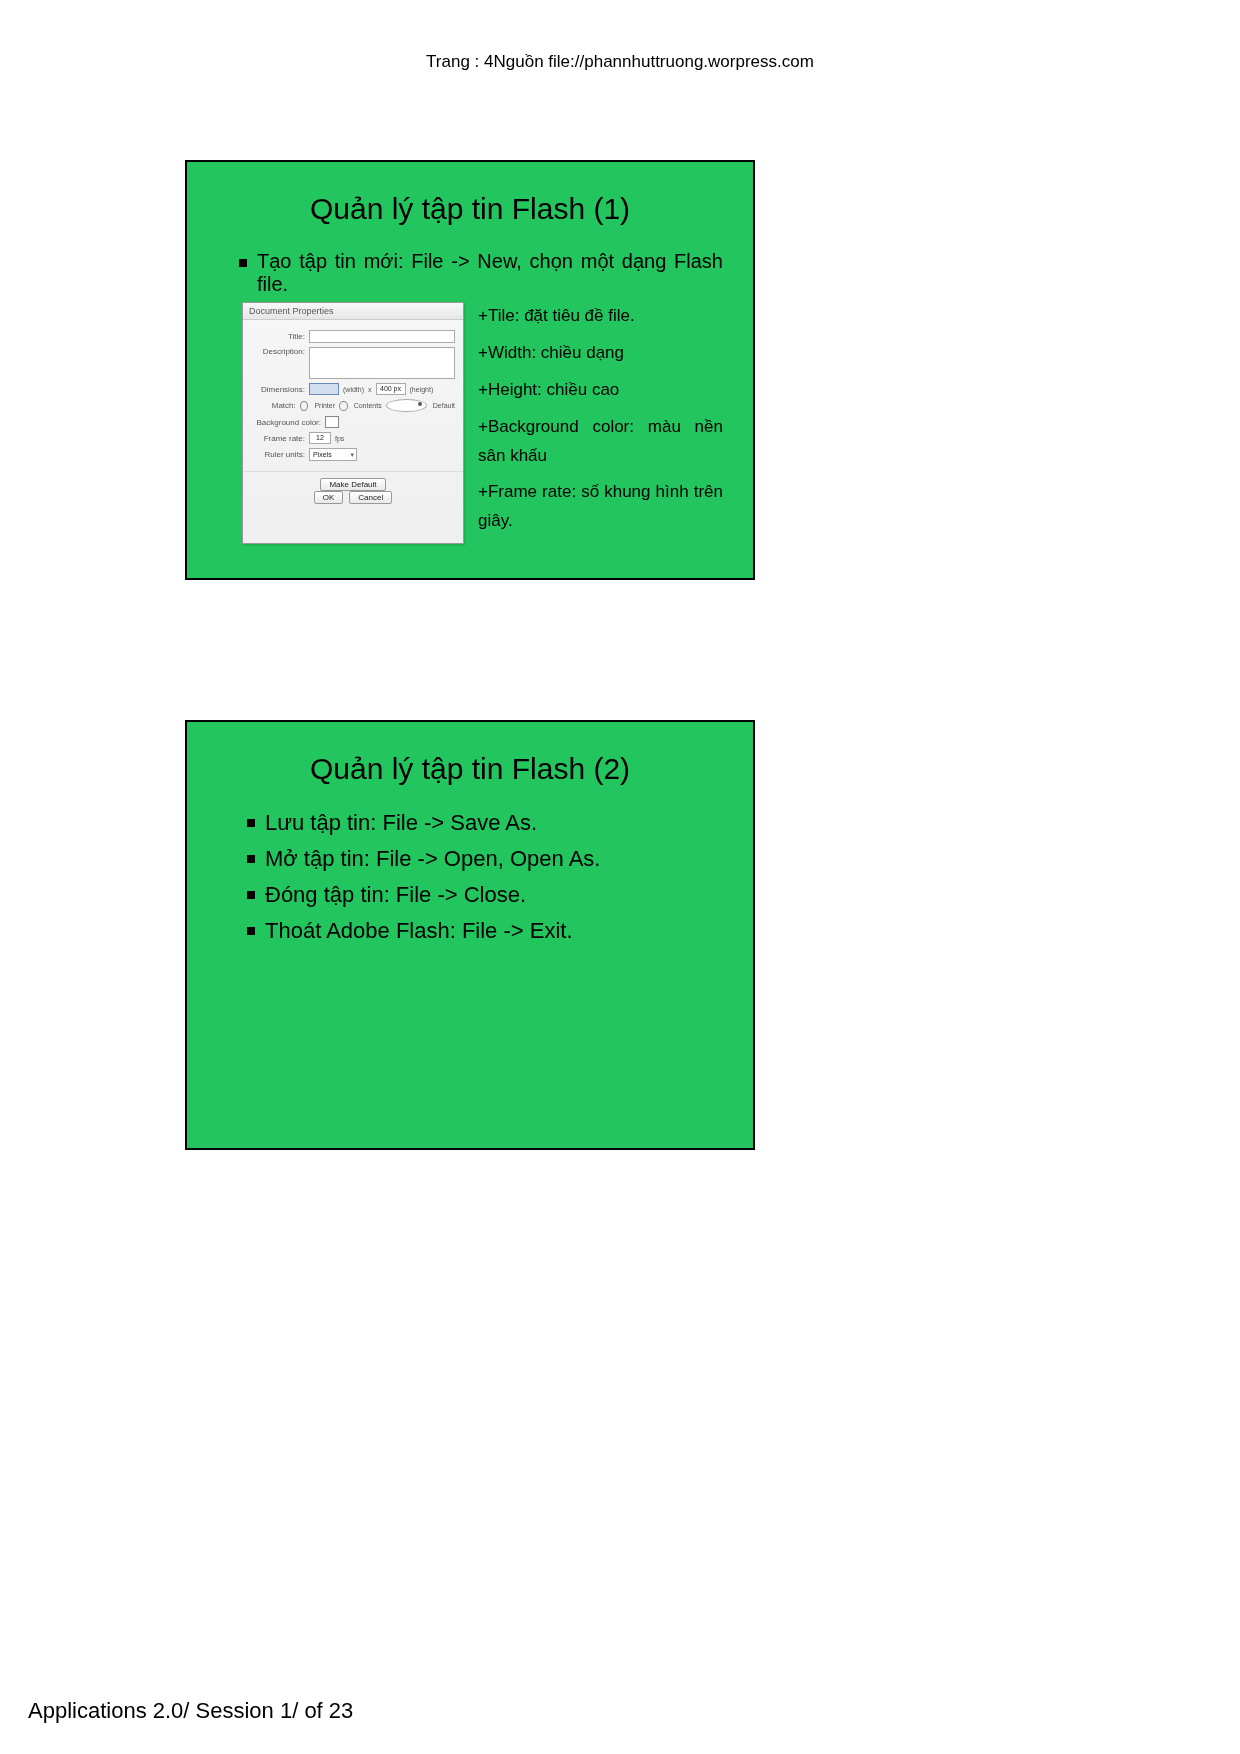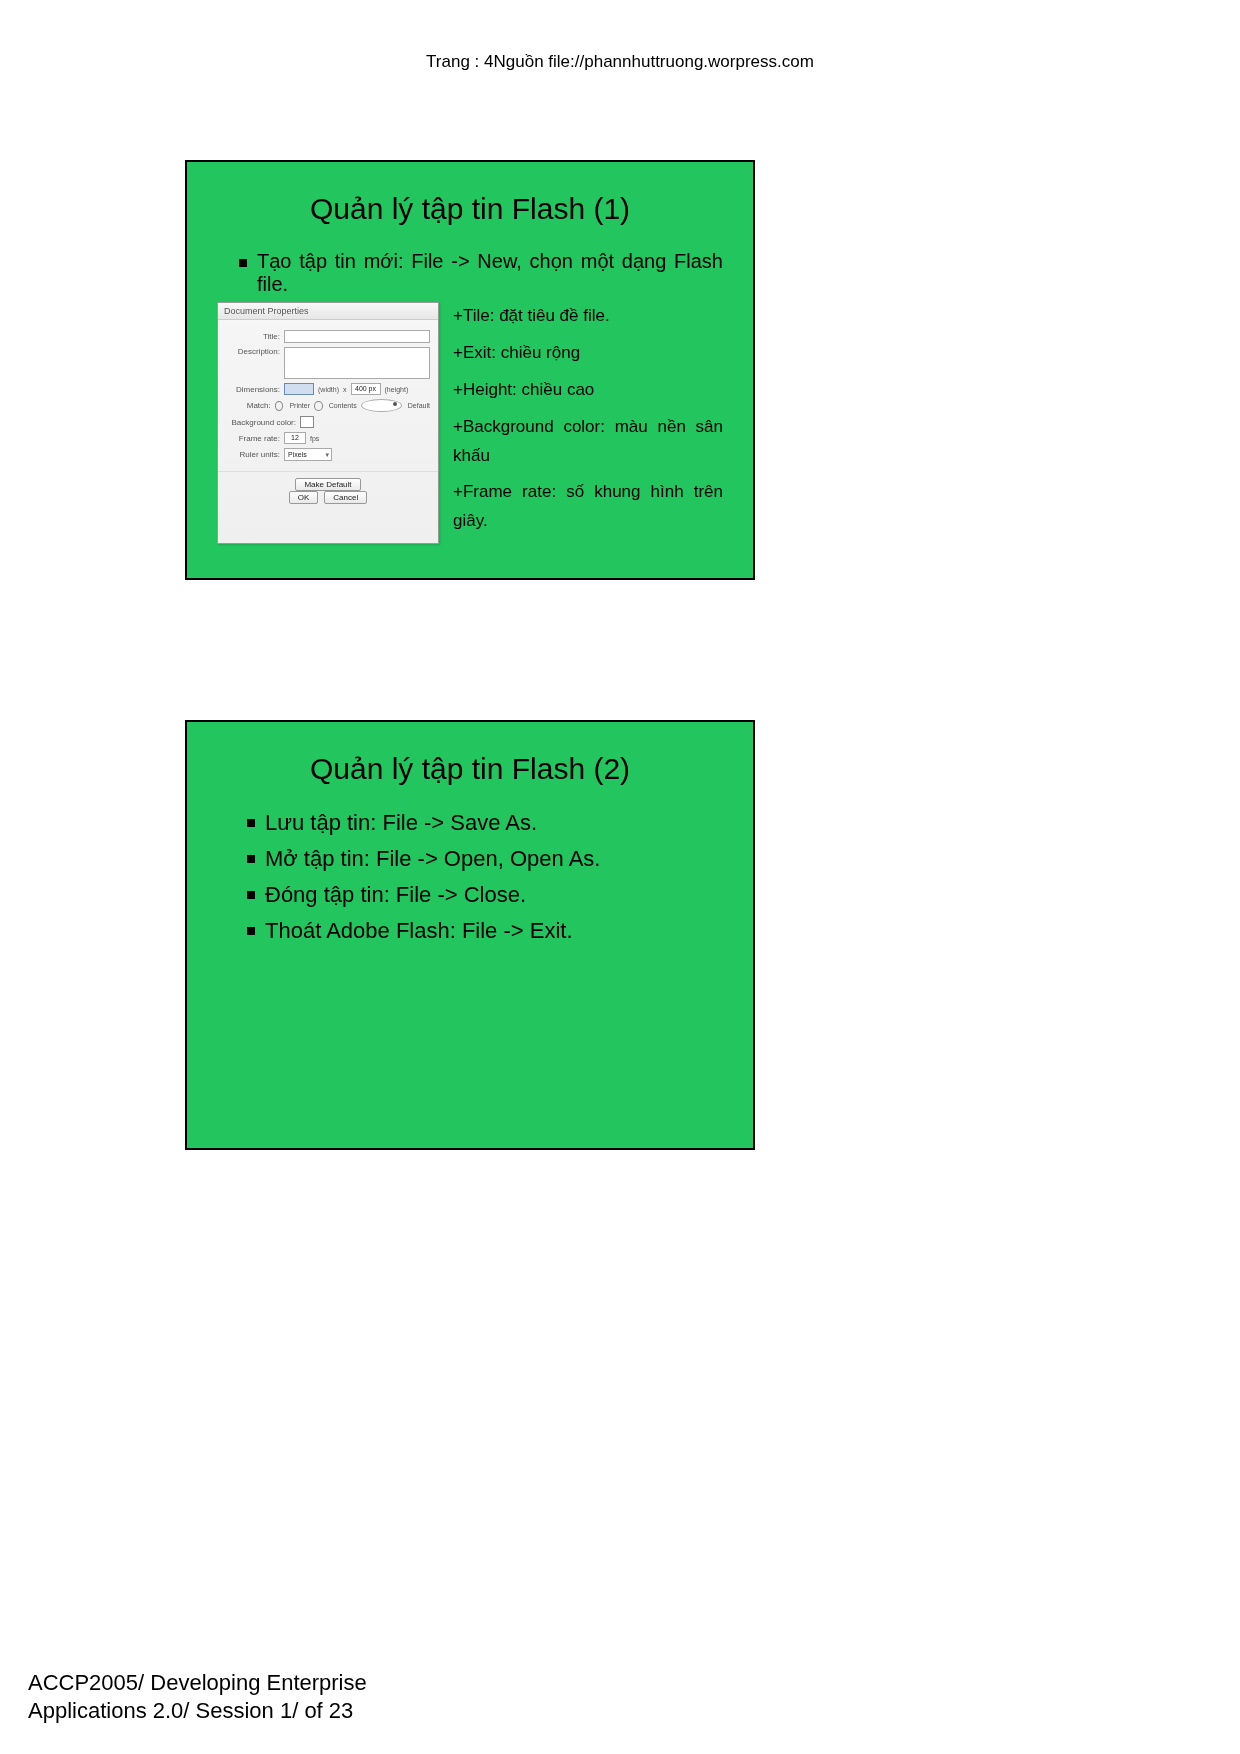--- a/index.html
+++ b/index.html
@@ -48,20 +48,21 @@
     text-align: justify;
   }
   .bullet-row .sq {
     width: 8px; height: 8px; background:#000; flex:0 0 8px; margin-top:9px;
   }
   .bullet-row .txt { flex:1; }
   .slide1-body {
     display: flex;
     gap: 14px;
     margin-top: 4px;
+    margin-left: 25px;
   }
   
   .dlg {
     width: 220px;
     font-size: 8px;
     color:#222;
     border: 1px solid #9a9a9a;
     background: linear-gradient(#f6f6f6,#efefef);
     box-shadow: 1px 1px 2px rgba(0,0,0,.15);
   }
@@ -171,21 +172,21 @@
         <span class="dlg-btn">Make Default</span>
         <span style="display:flex;gap:6px;border-radius:6px;">
           <span class="dlg-btn">OK</span>
           <span class="dlg-btn">Cancel</span>
         </span>
       </div>
     </div>
 
     <div class="explain">
       <p>+Tile: đặt tiêu đề file.</p>
-      <p>+Exit: chiều rộng</p>
+      <p>+Width: chiều dạng</p>
       <p>+Height: chiều cao</p>
       <p>+Background color: màu nền sân khấu</p>
       <p>+Frame rate: số khung hình trên giây.</p>
     </div>
   </div>
 </div>
 
 <div class="slide slide2">
   <div class="slide-title">Quản lý tập tin Flash (2)</div>
   <div class="bullet-row">
@@ -200,15 +201,14 @@
     <span class="sq"></span>
     <span class="txt">Đóng tập tin: File -&gt; Close.</span>
   </div>
   <div class="bullet-row">
     <span class="sq"></span>
     <span class="txt">Thoát Adobe Flash: File -&gt; Exit.</span>
   </div>
 </div>
 
 <div class="footer">
-  <div>ACCP2005/ Developing Enterprise</div>
   <div>Applications 2.0/ Session 1/ of 23</div>
 </div>
 
 </body></html>

